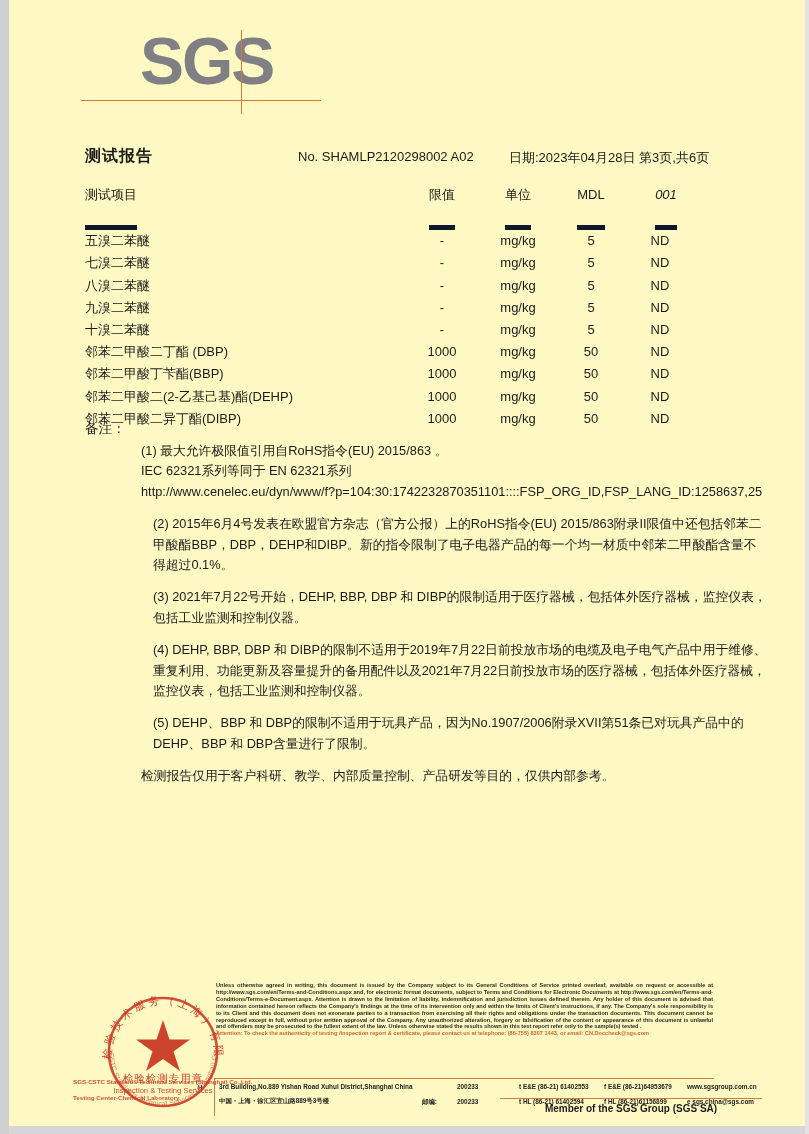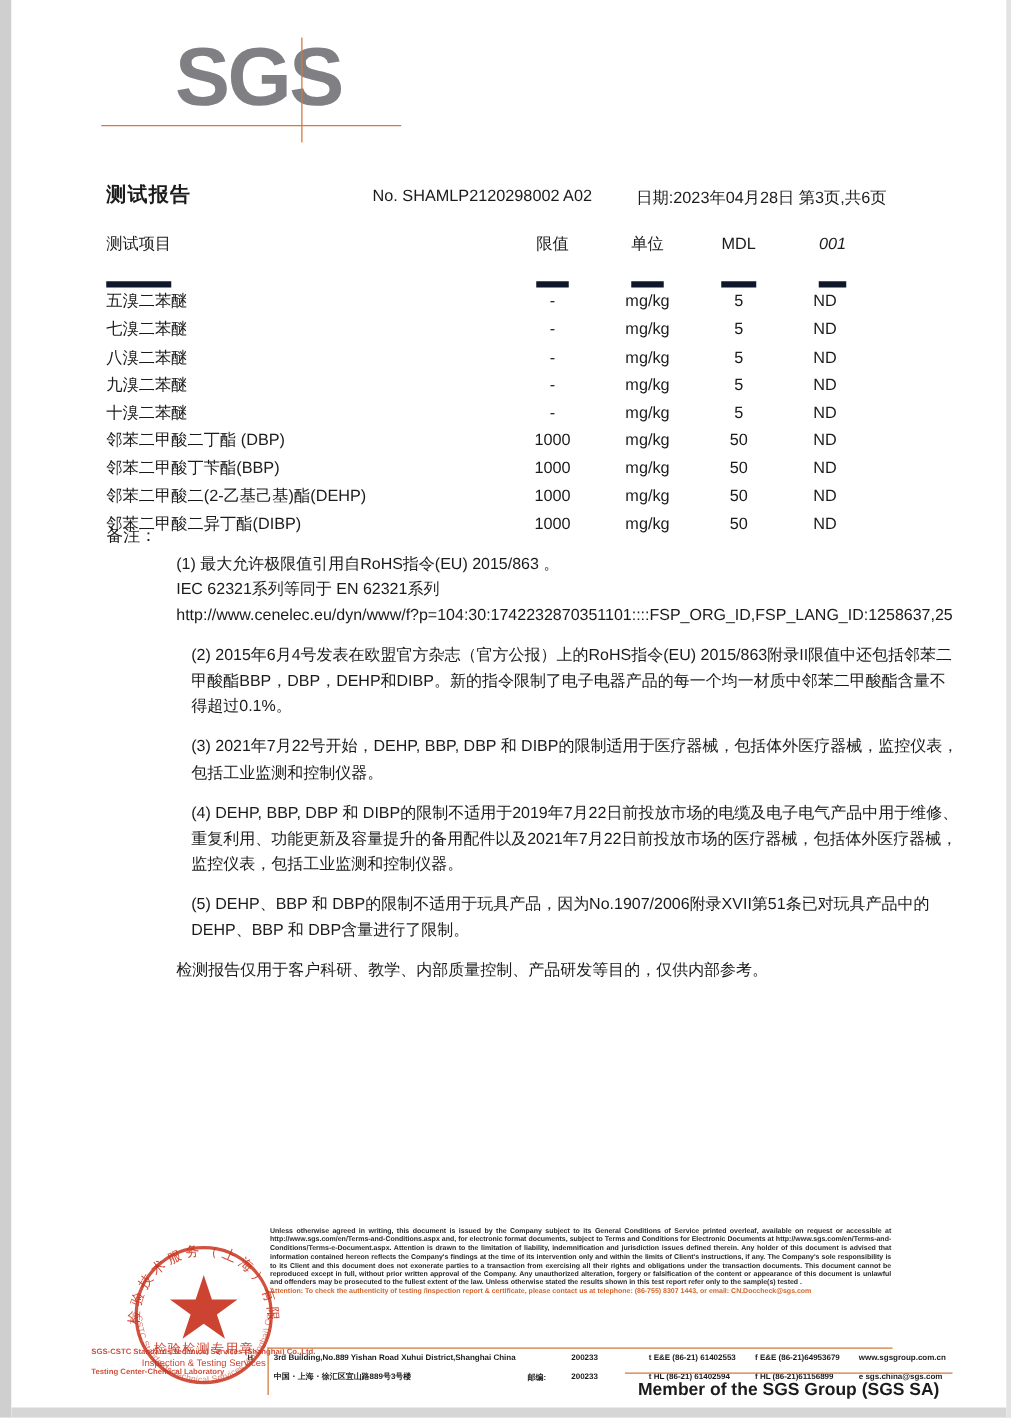--- a/index.html
+++ b/index.html
@@ -7,21 +7,21 @@
     padding: 0;
     background: #d8d8d8;
   }
   body {
     font-family: "Liberation Sans", "DejaVu Sans", sans-serif;
   }
   .page {
     position: relative;
     width: 809px;
     height: 1134px;
-    background: #ffffff;
+    background: #fef9c3;
     overflow: hidden;
     box-sizing: border-box;
     border-left: 9px solid #cfcfcf;
     border-right: 4px solid #e3e3e3;
   }
   .page::after{
     content:"";
     position:absolute;
     left:0; right:0; bottom:0;
     height:8px;
@@ -227,21 +227,21 @@
     width: 262px;
     height: 1px;
     background: #d2793b;
   }
   .member-line {
     position: absolute;
     left: 491px;
     top: 1103px;
     width: 262px;
     text-align: center;
-    font-size: 14px;
+    font-size: 10px;
     font-weight: bold;
     color: #1b1b1b;
   }
 </style>
 </head>
 <body>
 
 <div class="page">
 
   <div class="logo-wrap">

